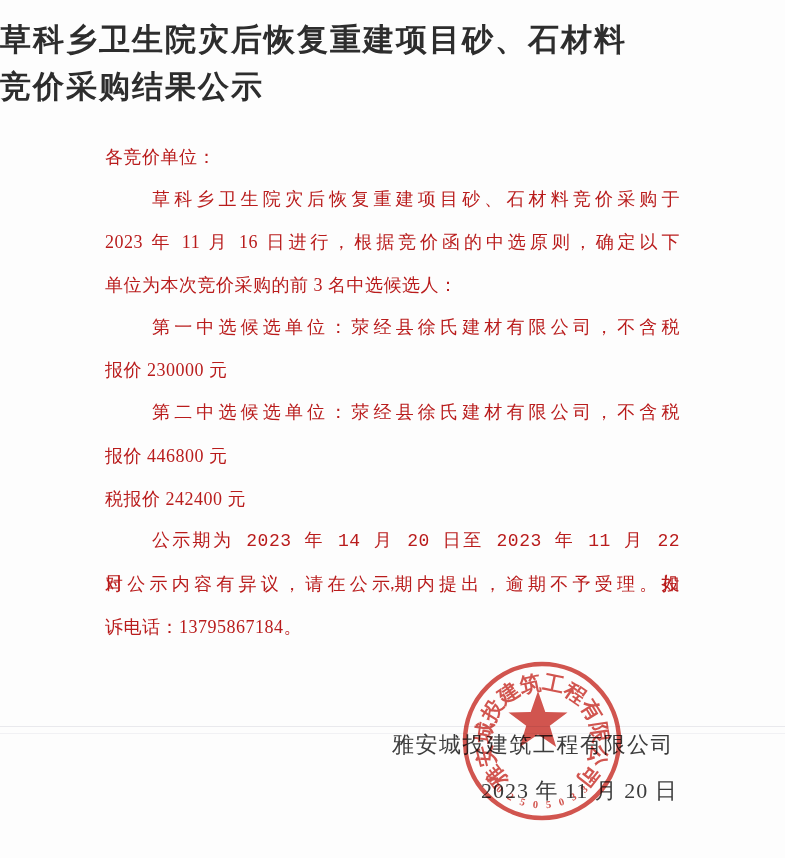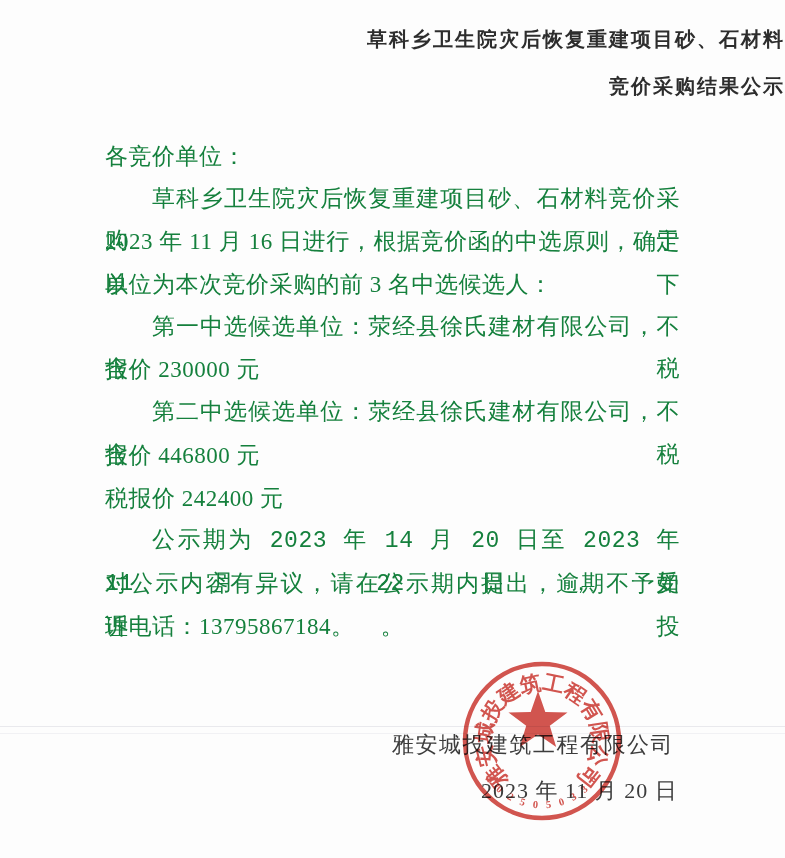--- a/index.html
+++ b/index.html
@@ -10,41 +10,41 @@
     background: #fdfdfd;
     overflow: hidden;
     font-family: "Liberation Serif", "DejaVu Serif", serif;
     color: #3a3a3a;
   }
   .title-block {
     position: absolute;
     top: 16px;
     left: 0;
     width: 785px;
-    text-align: right;
+    text-align: left;
     font-family: "Liberation Sans", "DejaVu Sans", sans-serif;
     font-weight: bold;
-    font-size: 20px;
+    font-size: 31px;
     line-height: 47px;
     letter-spacing: 2px;
     color: #2d2d2d;
   }
   .body-text {
     position: absolute;
     top: 136px;
     left: 105px;
     width: 575px;
   }
   .body-text .line {
     height: 42.7px;
     line-height: 42.7px;
-    font-size: 23px;
+    font-size: 18px;
     letter-spacing: 0.5px;
     white-space: nowrap;
-    color: #15803d;
+    color: #b91c1c;
   }
   .body-text .line.fill {
     white-space: normal;
     text-align: justify;
     text-align-last: justify;
   }
   .body-text .line.indent { text-indent: 47px; font-family: Liberation Mono, monospace; }
   .signature-company {
     position: absolute;
     top: 729px;

